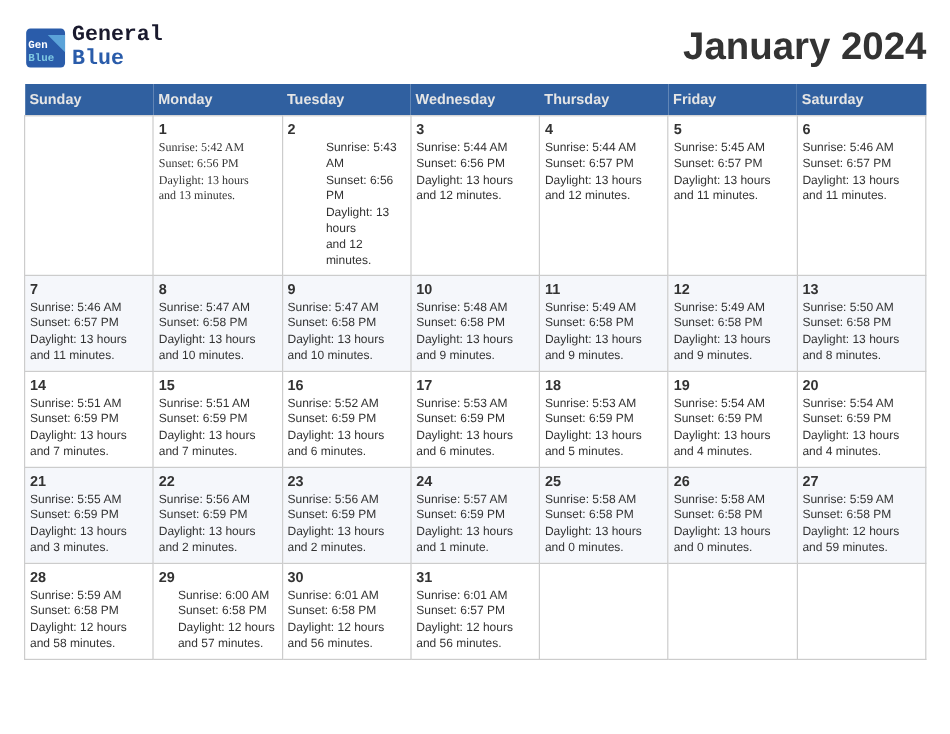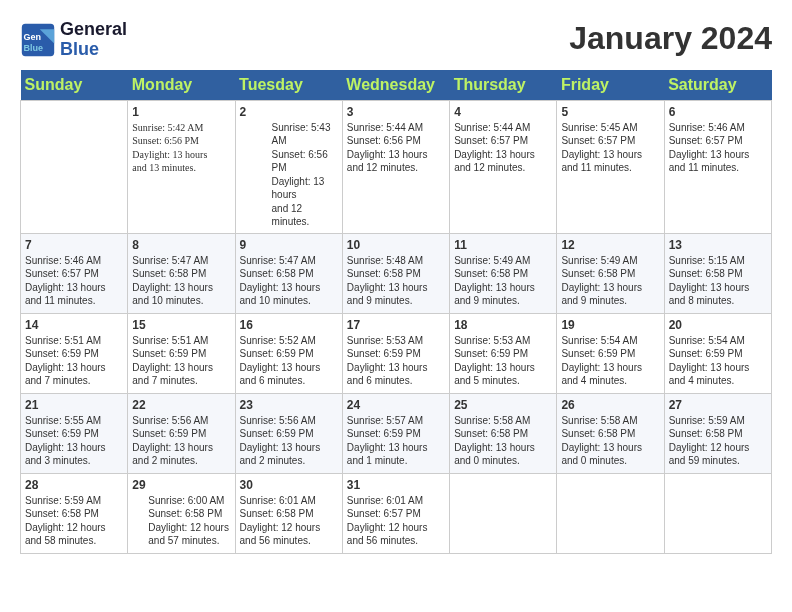--- a/index.html
+++ b/index.html
@@ -13,20 +13,21 @@
     .header {
       display: flex;
       justify-content: space-between;
       align-items: flex-start;
       margin-bottom: 10px;
     }
     .logo {
       display: flex;
       align-items: center;
       gap: 4px;
+      font-family: Liberation Mono, monospace;
     }
     .logo-text {
       font-size: 18px;
       font-weight: bold;
       color: #1a1a2e;
       line-height: 1.1;
     }
     .logo-icon {
       width: 36px;
       height: 36px;
@@ -43,24 +44,24 @@
       font-size: 15px;
       color: #555;
     }
     table {
       width: 100%;
       border-collapse: collapse;
       font-size: 11px;
     }
     th {
       background-color: #3060a0;
-      color: #bef264;
+      color: #e5e5e5;
       padding: 6px 4px;
       text-align: left;
-      font-size: 16px;
+      font-size: 12px;
     }
     td {
       border: 1px solid #ccc;
       vertical-align: top;
       padding: 4px;
       height: 80px;
       width: 14.28%;
       color: #333;
     }
     td.empty {
@@ -203,21 +204,21 @@
         </td>
         <td>
           <span class="day-num">12</span>
           <div class="day-info" style="white-space: pre-line;">Sunrise: 5:49 AM
 Sunset: 6:58 PM
 Daylight: 13 hours
 and 9 minutes.</div>
         </td>
         <td>
           <span class="day-num">13</span>
-          <div class="day-info" style="white-space: pre-line;">Sunrise: 5:15 AM
+          <div class="day-info" style="white-space: pre-line;">Sunrise: 5:50 AM
 Sunset: 6:58 PM
 Daylight: 13 hours
 and 8 minutes.</div>
         </td>
       </tr>
       <tr>
         <td>
           <span class="day-num">14</span>
           <div class="day-info" style="white-space: pre-line;">Sunrise: 5:51 AM
 Sunset: 6:59 PM

